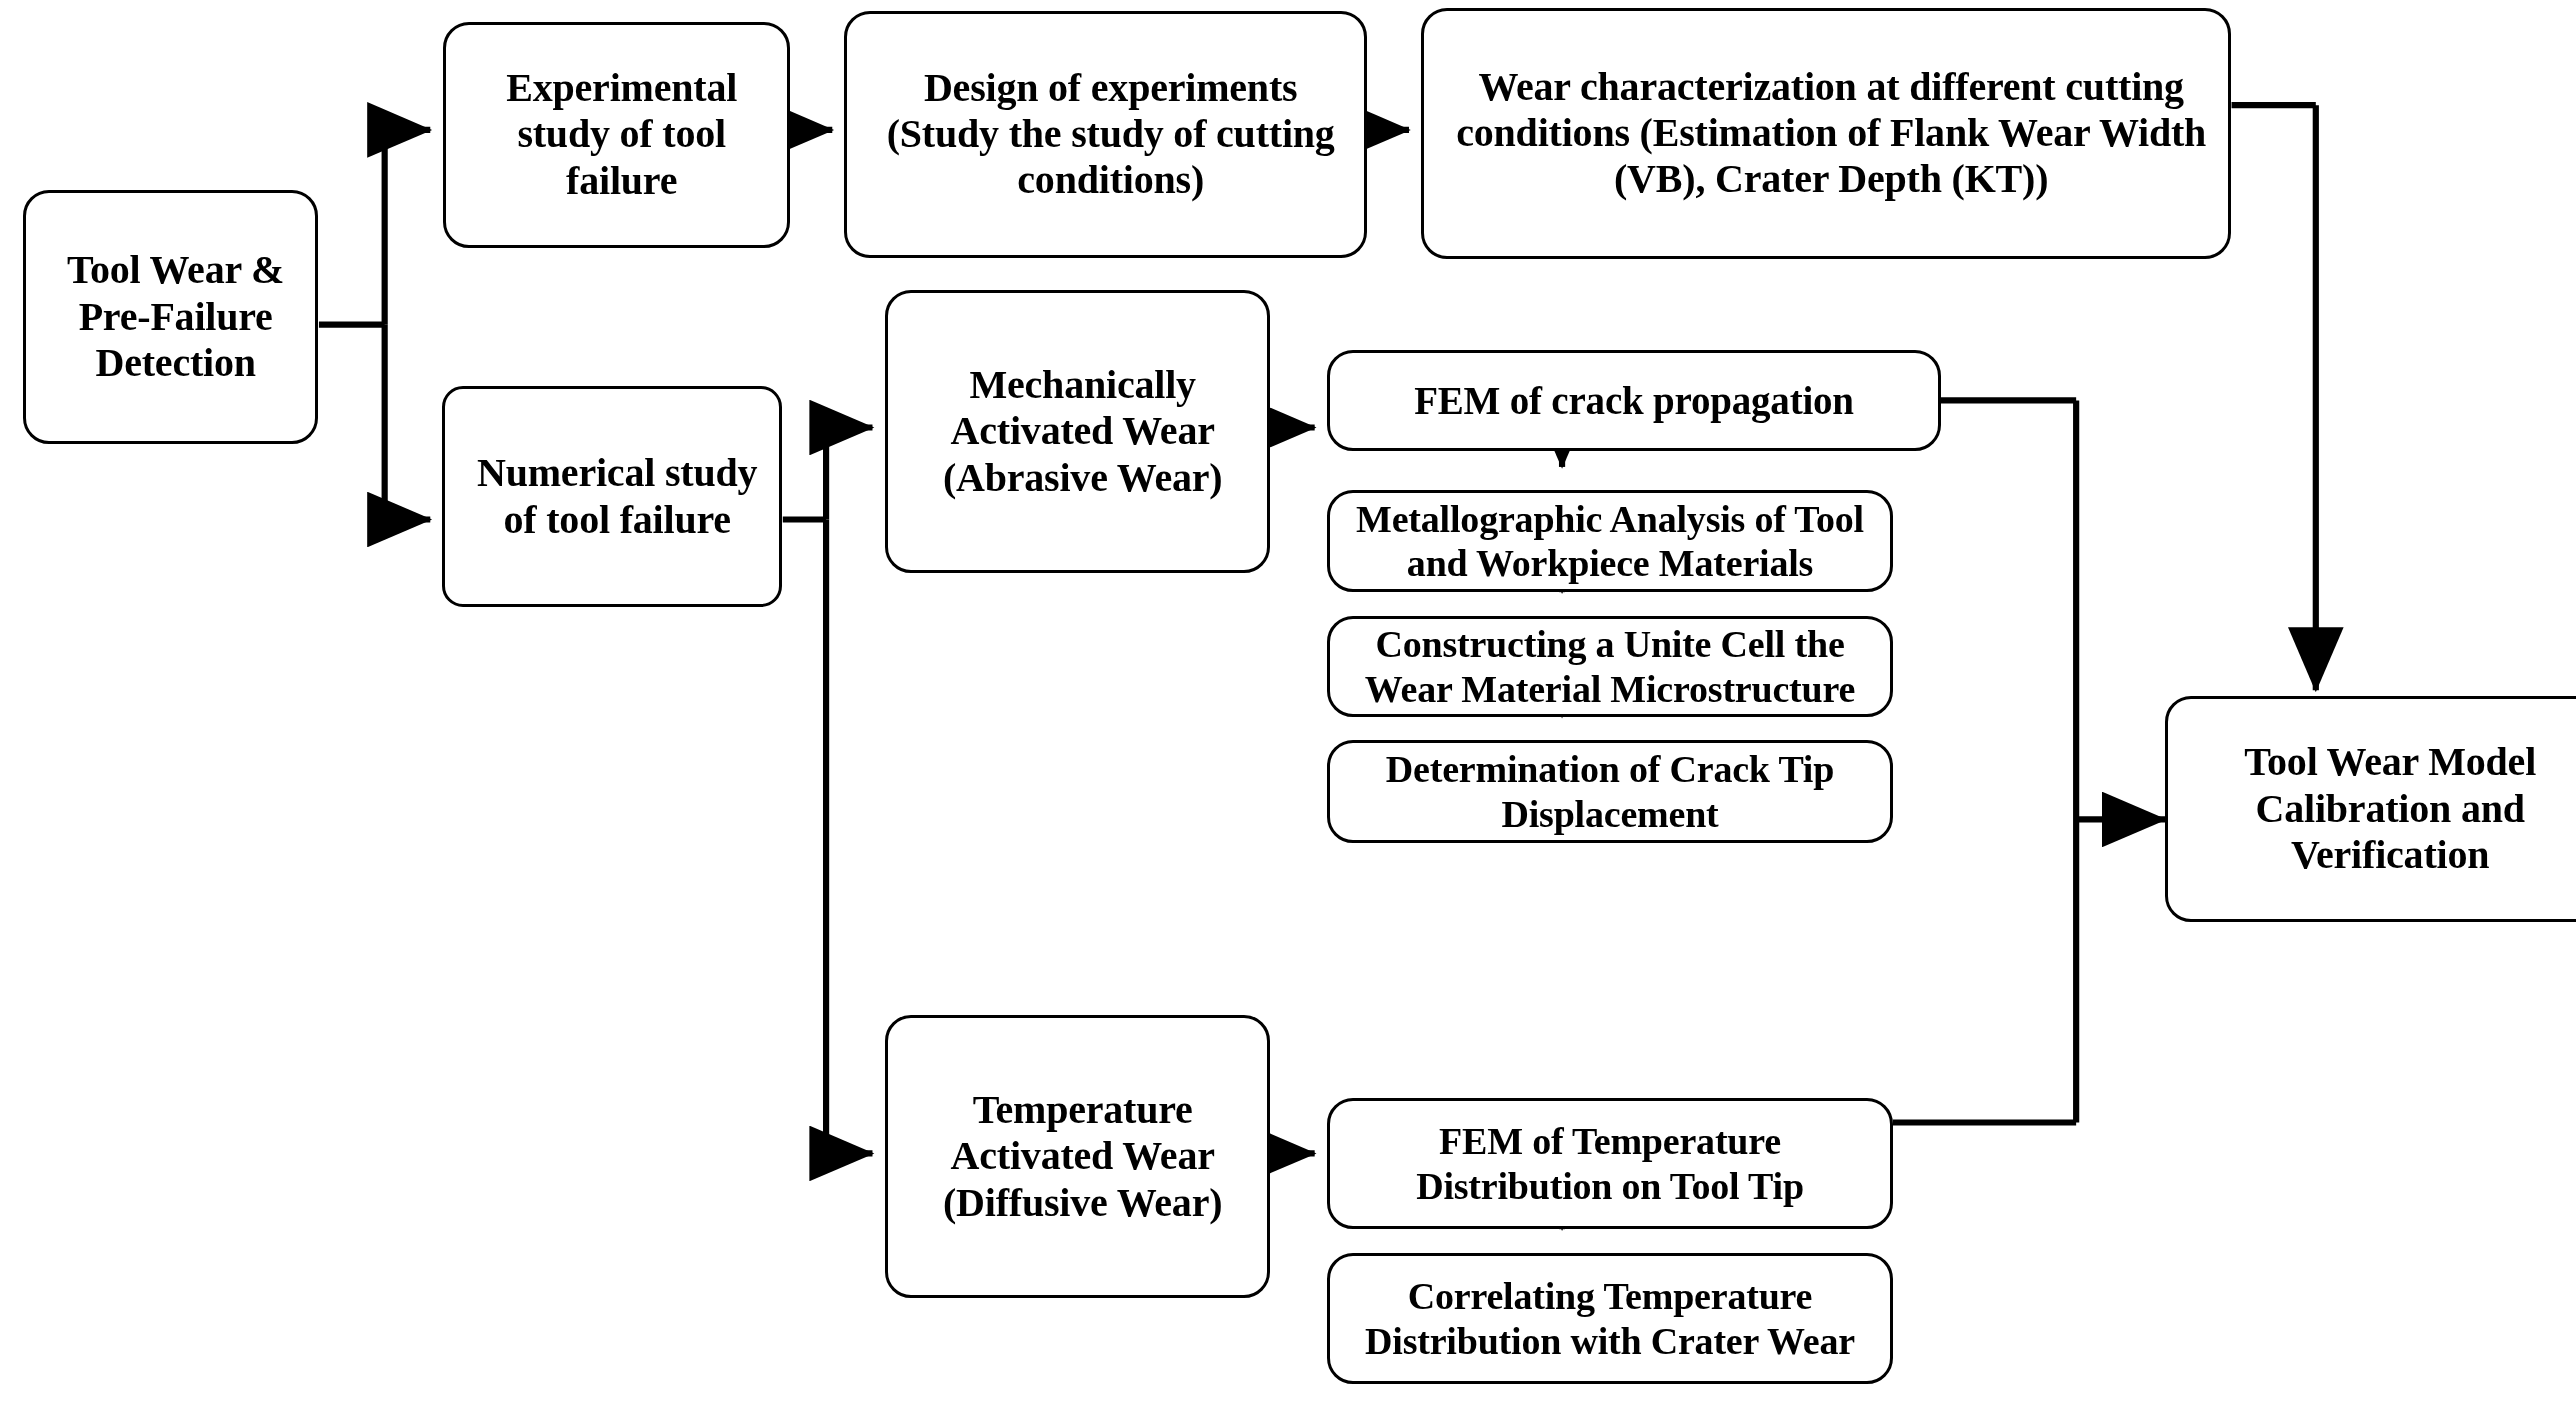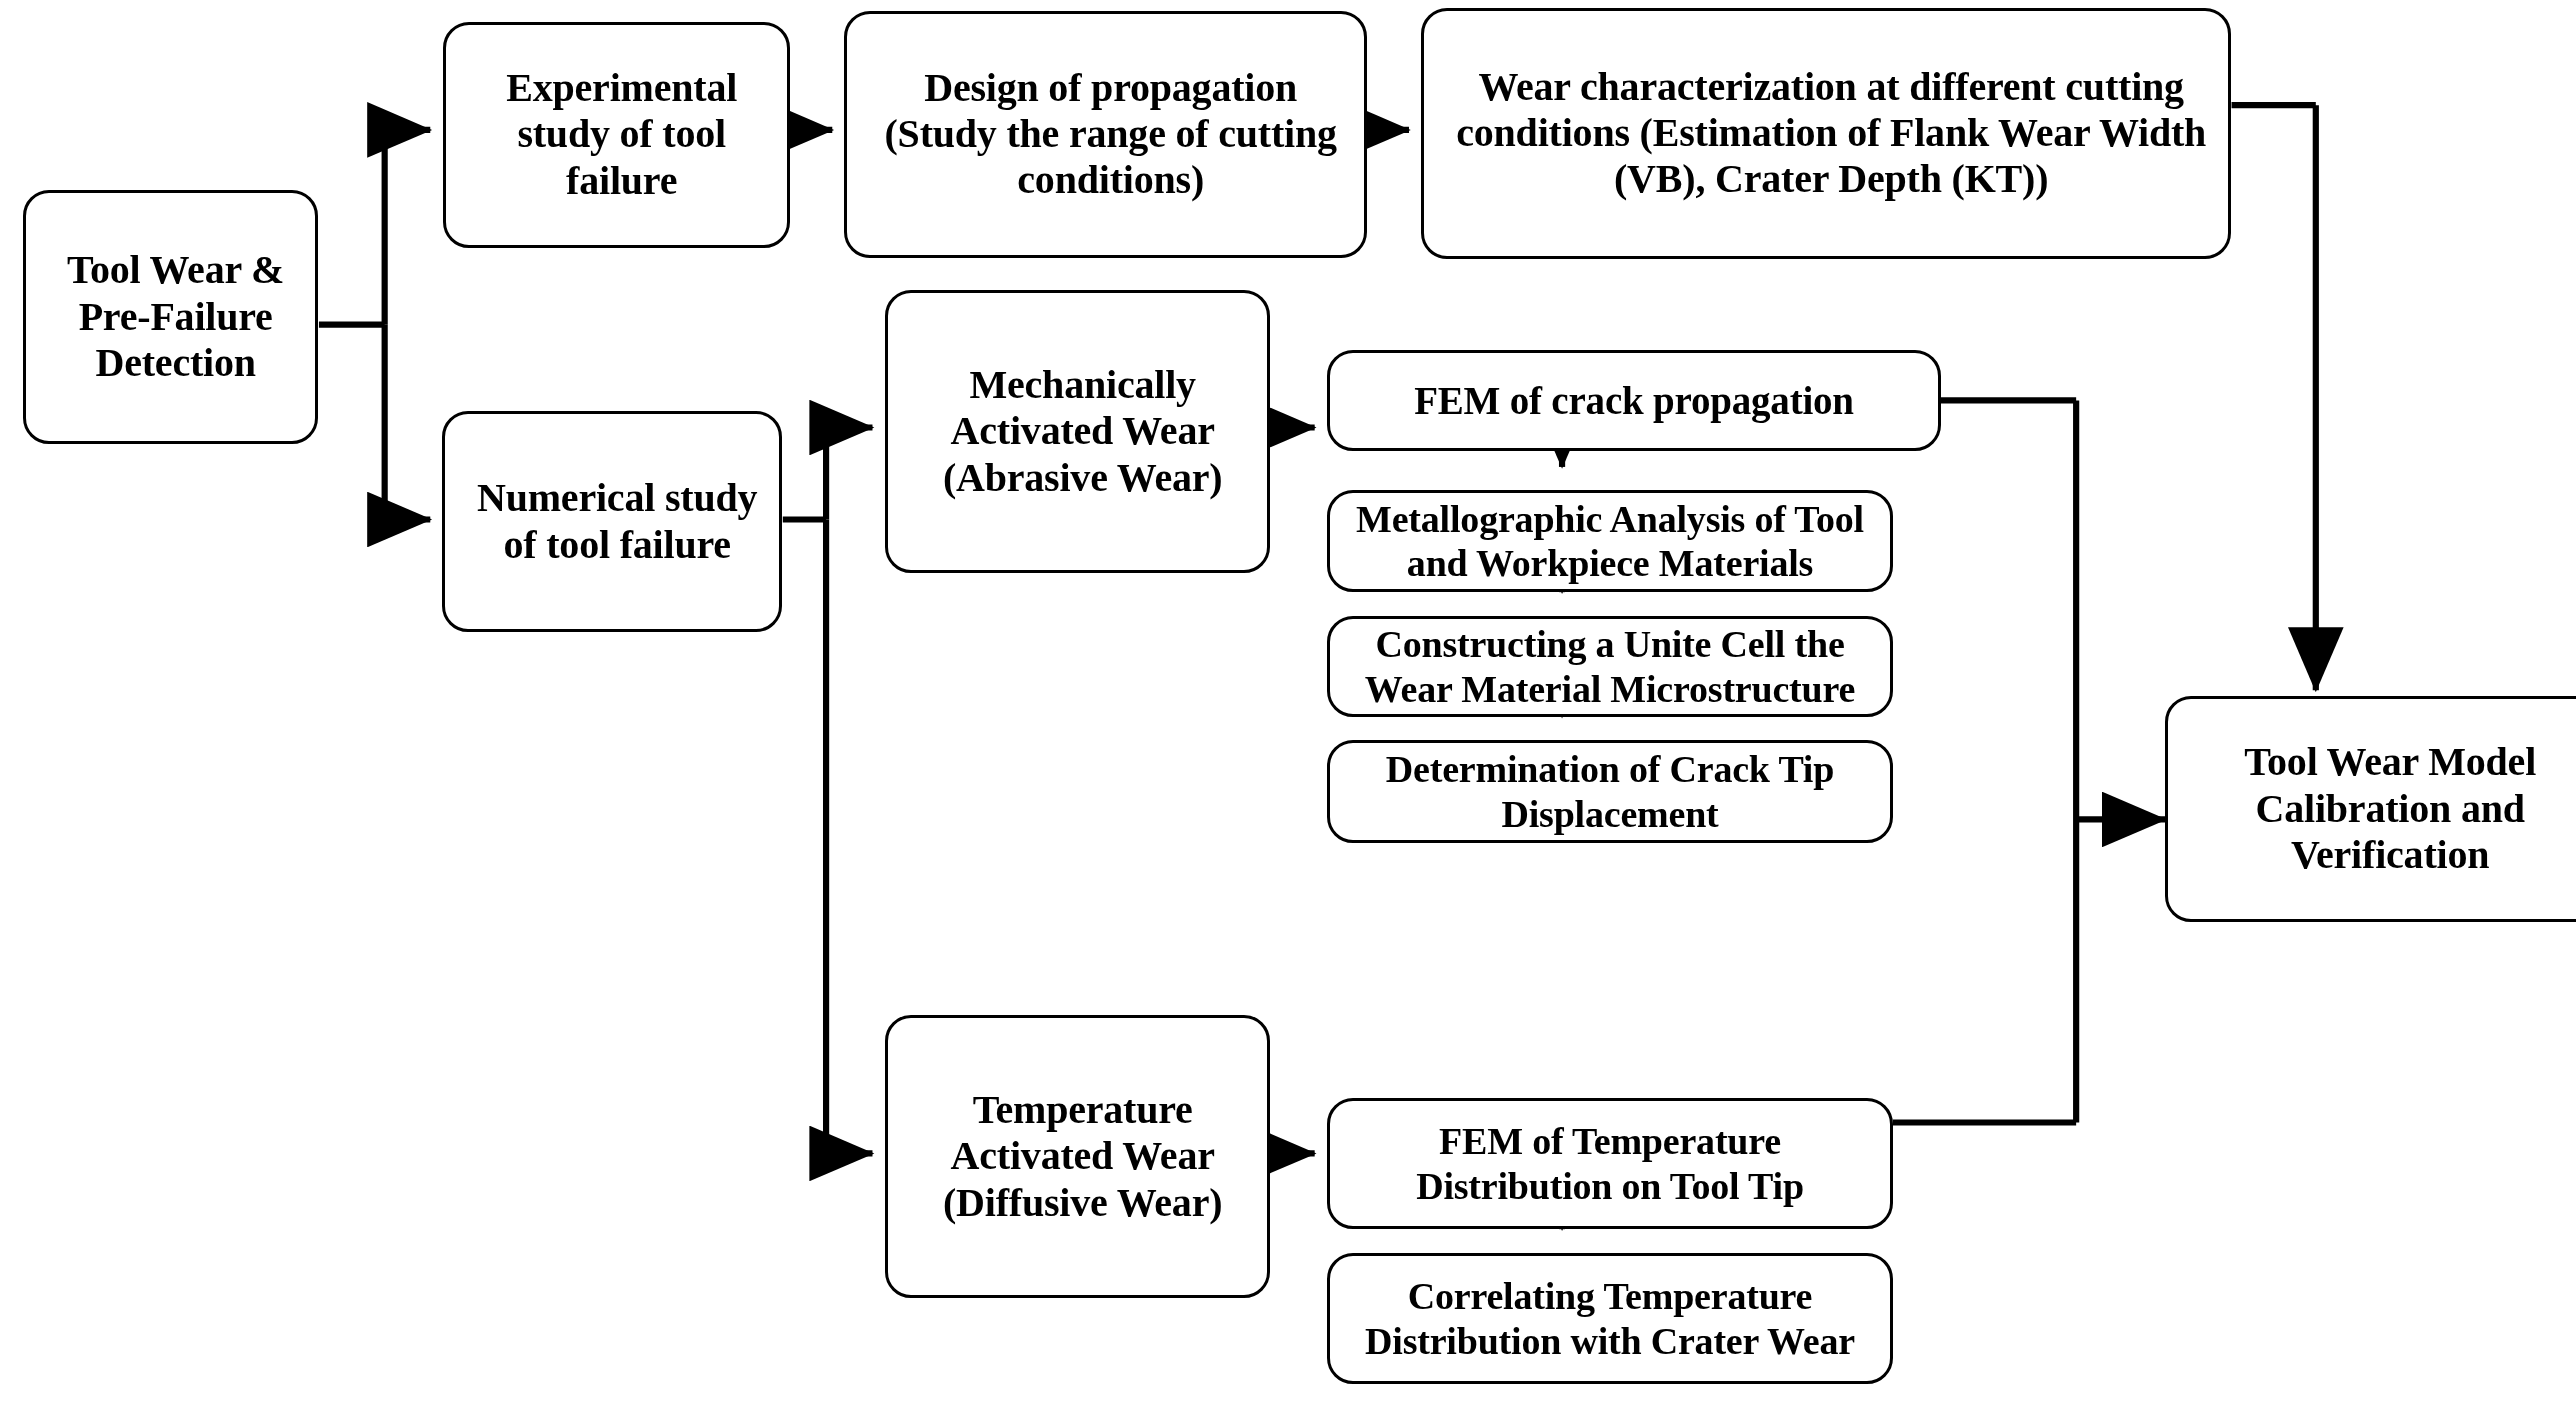--- a/index.html
+++ b/index.html
@@ -103,28 +103,28 @@
 
   <div class="node fs-52" style="left:23px; top:190px; width:295px; height:254px;">
     <span>Tool Wear &amp; Pre-Failure Detection</span>
   </div>
 
   <div class="node fs-52" style="left:443px; top:21.7px; width:347px; height:226px;">
     <span>Experimental study of tool failure</span>
   </div>
 
   <div class="node fs-52" style="left:844px; top:10.8px; width:523px; height:247px;">
-    <span>Design of propagation (Study the range of cutting conditions)</span>
+    <span>Design of experiments (Study the study of cutting conditions)</span>
   </div>
 
   <div class="node fs-52" style="left:1421px; top:7.7px; width:810px; height:251px;align-items:center;">
     <span>Wear characterization at different cutting conditions (Estimation of Flank Wear Width (VB), Crater Depth (KT))</span>
   </div>
 
-  <div class="node fs-52" style="left:442px; top:411px; width:340px; height:221px;">
+  <div class="node fs-52" style="left:442px; top:386px; width:340px; height:221px;border-radius:21px;">
     <span>Numerical study of tool failure</span>
   </div>
 
   <div class="node fs-52" style="left:885px; top:290px; width:385px; height:283px;">
     <span>Mechanically Activated Wear (Abrasive Wear)</span>
   </div>
 
   <div class="node fs-50" style="left:1327px; top:350px; width:614px; height:101px;">
     <span>FEM of crack propagation</span>
   </div>

